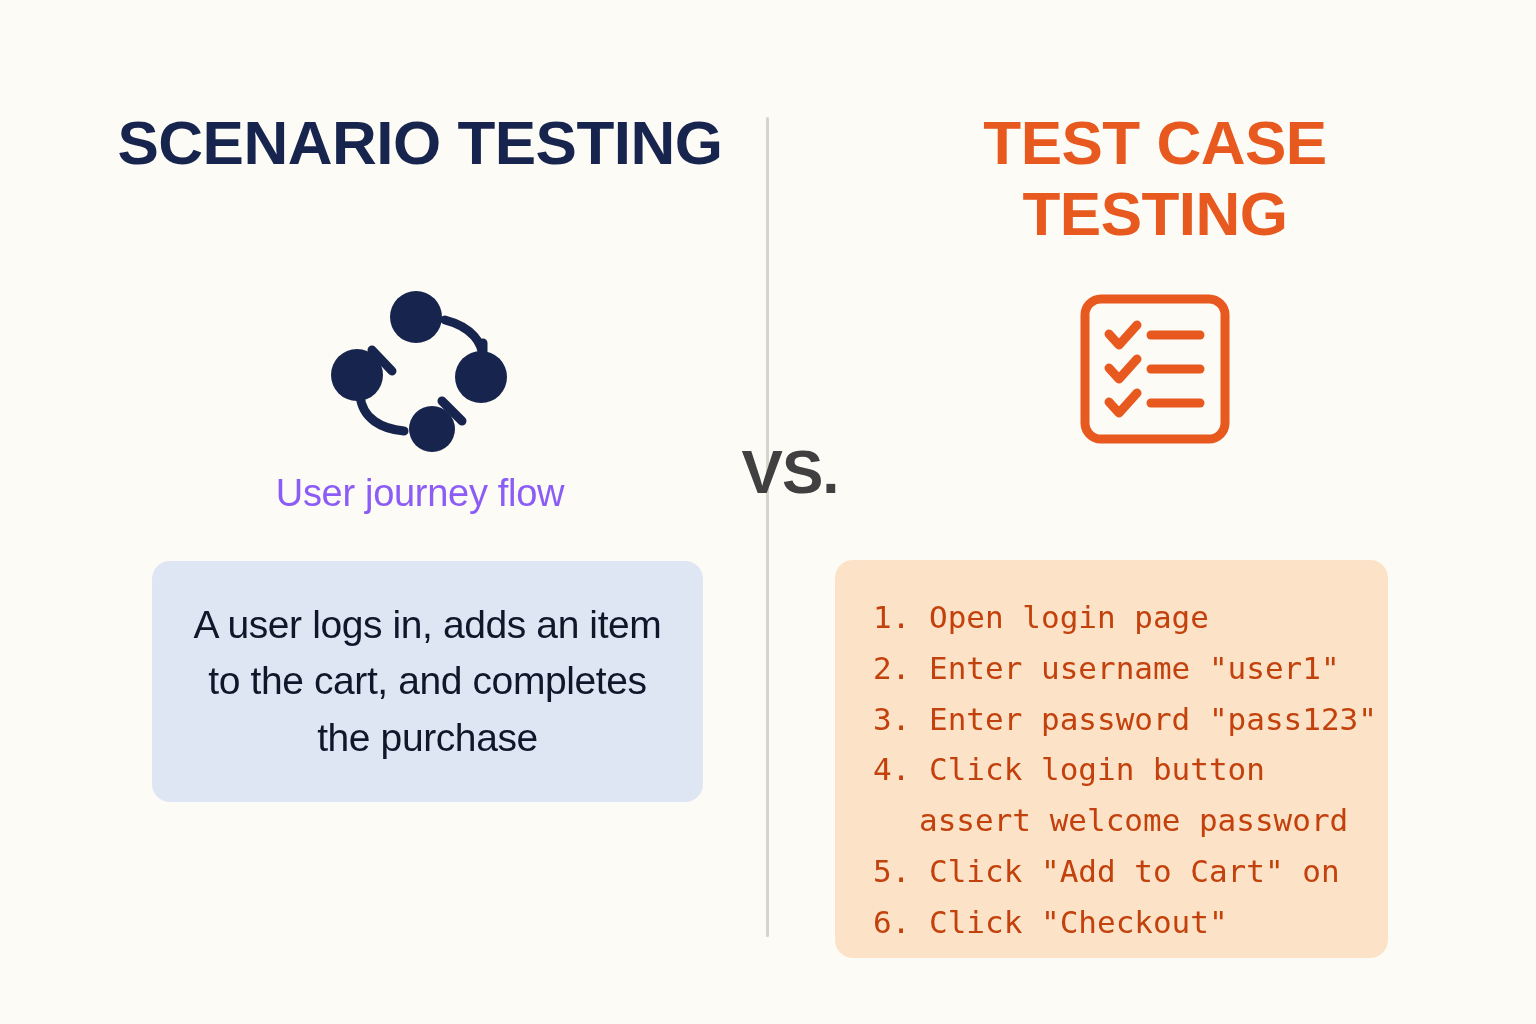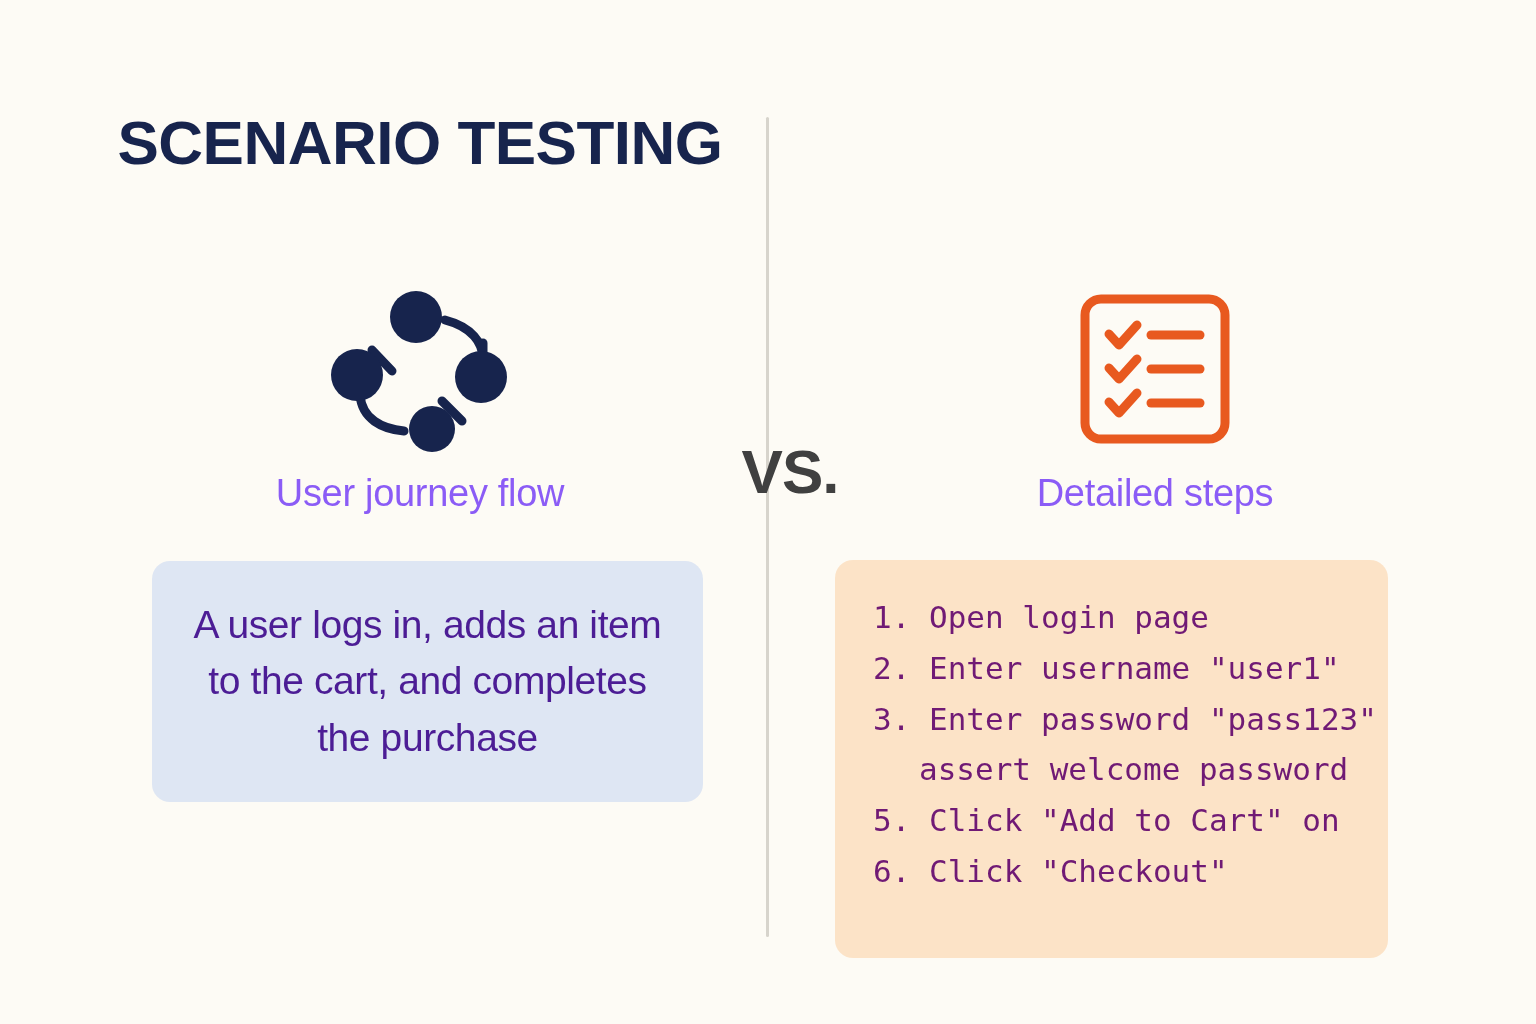--- a/index.html
+++ b/index.html
@@ -95,39 +95,39 @@
     border-radius:18px;
     display:flex;
     align-items:center;
     justify-content:center;
     padding:0 26px;
   }
   .scenario-text {
     text-align:center;
     font-size:39px;
     line-height:1.45;
-    color:#4c1d95;
+    color:#0f172a;
     letter-spacing:-0.4px;
   }
 
   
   .testcase-box {
     position:absolute;
     left:835px; top:548px;
     width:553px; height:398px;
     background:#fce3c7;
     border-radius:18px;
     padding:32px 0 0 38px;
   }
   .steps {
     list-style:none;
     font-family:"DejaVu Sans Mono", monospace;
     font-size:31px;
     line-height:1.64;
-    color:#701a75;
+    color:#c2410c;
     letter-spacing:0px;
     white-space:pre;
   }
   .steps li { display:block; }
   .steps li.cont { padding-left:46px; }
 </style>
 </head>
 <body>
 
 <div class="canvas">
@@ -160,35 +160,35 @@
   </div>
 
   <div class="scenario-box">
     <div class="scenario-text">A user logs in, adds an item to the cart, and completes the purchase</div>
   </div>
 
   <div class="vs">VS.</div>
 
   <div class="col col-right">
 
+    <div class="title">TEST CASE TESTING</div>
 
     <div class="icon-wrap">
       <svg width="152" height="152" viewBox="0 0 152 152">
         <rect x="6" y="6" width="140" height="140" rx="16" ry="16" fill="none" stroke="#e8591f" stroke-width="9"></rect>
         <g fill="none" stroke="#e8591f" stroke-width="9" stroke-linecap="round" stroke-linejoin="round">
           <polyline points="30,41 40,52 58,32"></polyline>
           <polyline points="30,75 40,86 58,66"></polyline>
           <polyline points="30,109 40,120 58,100"></polyline>
           <line x1="72" y1="42" x2="121" y2="42"></line>
           <line x1="72" y1="76" x2="121" y2="76"></line>
           <line x1="72" y1="110" x2="121" y2="110"></line>
         </g>
       </svg>
     </div>
 
-    <div class="caption">Detailed steps</div>
   </div>
 
   <div class="testcase-box">
-    <ul class="steps" id="steps-list"><li>1. Open login page</li><li>2. Enter username "user1"</li><li>3. Enter password "pass123"</li><li class="cont">assert welcome password</li><li>5. Click "Add to Cart" on</li><li>6. Click "Checkout"</li></ul>
+    <ul class="steps" id="steps-list"><li>1. Open login page</li><li>2. Enter username "user1"</li><li>3. Enter password "pass123"</li><li>4. Click login button</li><li class="cont">assert welcome password</li><li>5. Click "Add to Cart" on</li><li>6. Click "Checkout"</li></ul>
   </div>
 
 </div>
 
 </body></html>

